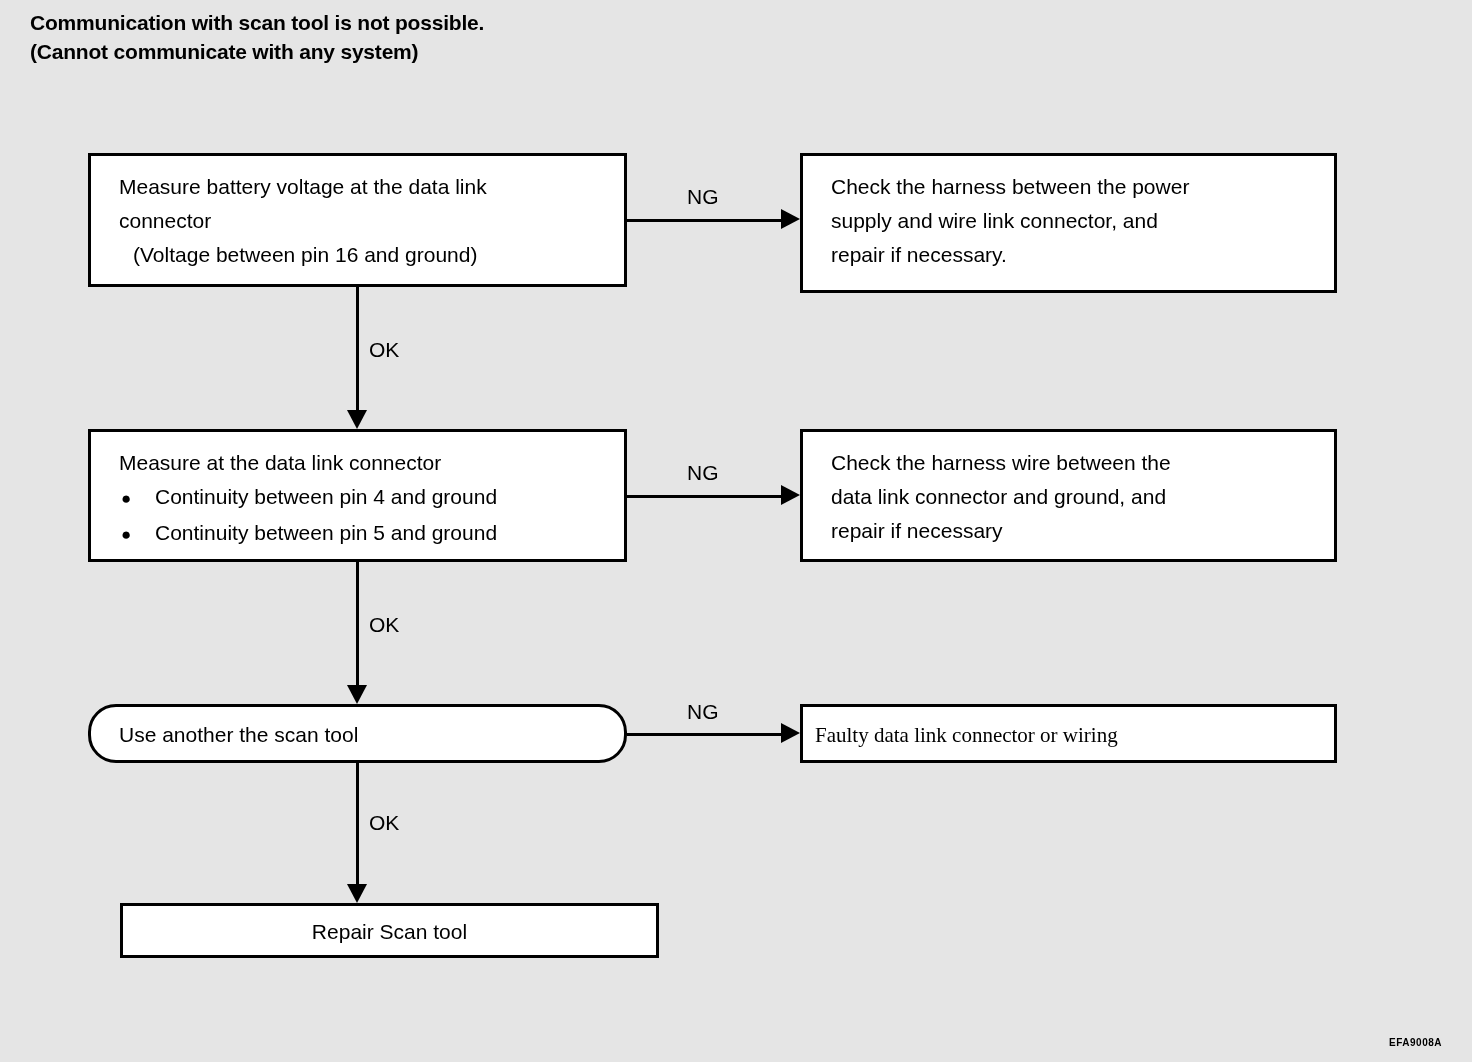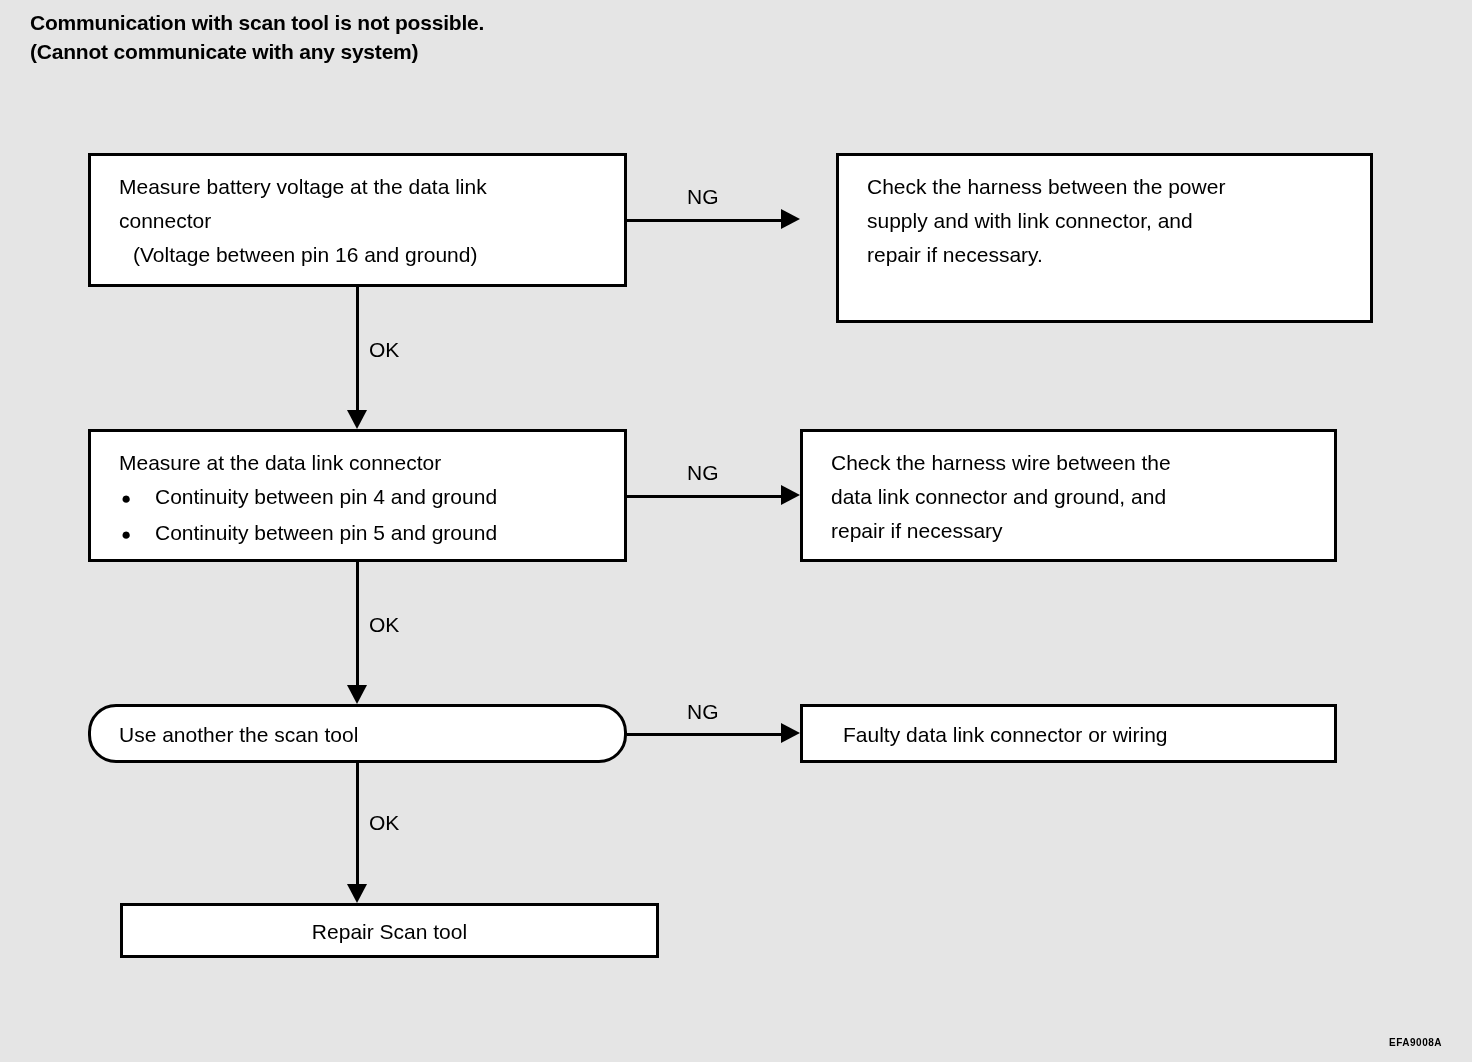--- a/index.html
+++ b/index.html
@@ -128,23 +128,23 @@
   <div class="box" style="left:88px; top:153px; width:539px; height:134px;">
     <div class="box-text" style="left:28px; top:14px;">Measure battery voltage at the data link</div>
     <div class="box-text" style="left:28px; top:48px;">connector</div>
     <div class="box-text" style="left:28px; top:82px;margin-left:14px;">(Voltage between pin 16 and ground)</div>
   </div>
 
   <div class="hline" style="left:627px; top:219px; width:155px;"></div>
   <div class="arrow-head arrow-right" style="left:781px; top:209px;"></div>
   <div class="edge-label" style="left:687px; top:185px;">NG</div>
 
-  <div class="box" style="left:836px; top:153px; width:537px; height:170px;">
+  <div class="box" style="left:800px; top:153px; width:537px; height:140px;">
     <div class="box-text" style="left:28px; top:14px;">Check the harness between the power</div>
-    <div class="box-text" style="left:28px; top:48px;">supply and with link connector, and</div>
+    <div class="box-text" style="left:28px; top:48px;">supply and wire link connector, and</div>
     <div class="box-text" style="left:28px; top:82px;">repair if necessary.</div>
   </div>
 
   <div class="vline" style="left:356px; top:287px; height:124px;"></div>
   <div class="arrow-head arrow-down" style="left:347px; top:410px;"></div>
   <div class="edge-label" style="left:369px; top:338px;">OK</div>
 
   <div class="box" style="left:88px; top:429px; width:539px; height:133px;">
     <div class="box-text" style="left:28px; top:14px;">Measure at the data link connector</div>
     <div class="bullets">
@@ -175,21 +175,21 @@
 
   <div class="box" style="left:88px; top:704px; width:539px; height:59px;border-radius:28px;">
     <div class="box-text" style="left:28px; top:11px;">Use another the scan tool</div>
   </div>
 
   <div class="hline" style="left:627px; top:733px; width:155px;"></div>
   <div class="arrow-head arrow-right" style="left:781px; top:723px;"></div>
   <div class="edge-label" style="left:687px; top:700px;">NG</div>
 
   <div class="box" style="left:800px; top:704px; width:537px; height:59px;">
-    <div class="box-text" style="left:40px; top:11px;">Faulty data link connector or wiring</div>
+    <div class="box-text" style="left:12px; top:11px;font-family:Liberation Serif, serif;">Faulty data link connector or wiring</div>
   </div>
 
   <div class="vline" style="left:356px; top:763px; height:122px;"></div>
   <div class="arrow-head arrow-down" style="left:347px; top:884px;"></div>
   <div class="edge-label" style="left:369px; top:811px;">OK</div>
 
   <div class="box" style="left:88px; top:903px; width:539px; height:55px;margin-left:32px;">
     <div class="box-text center" style="top:9px;">Repair Scan tool</div>
   </div>
 

